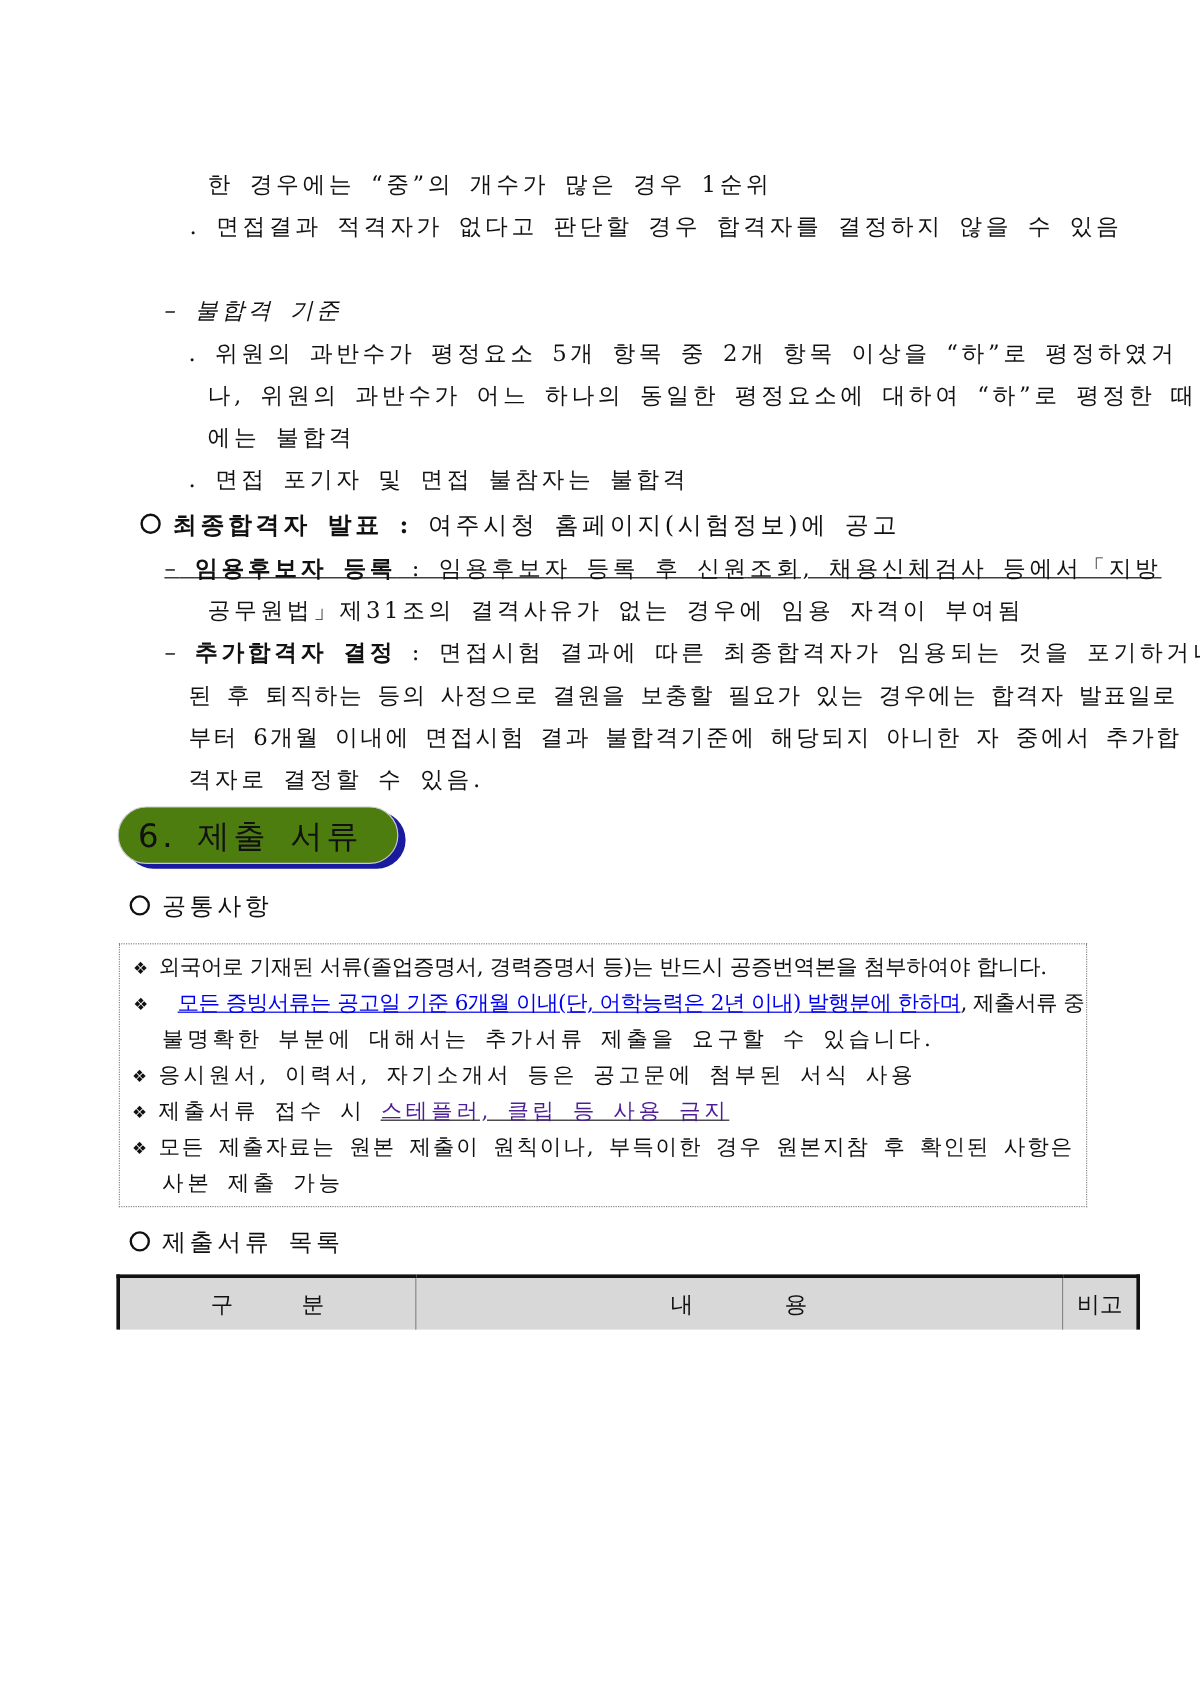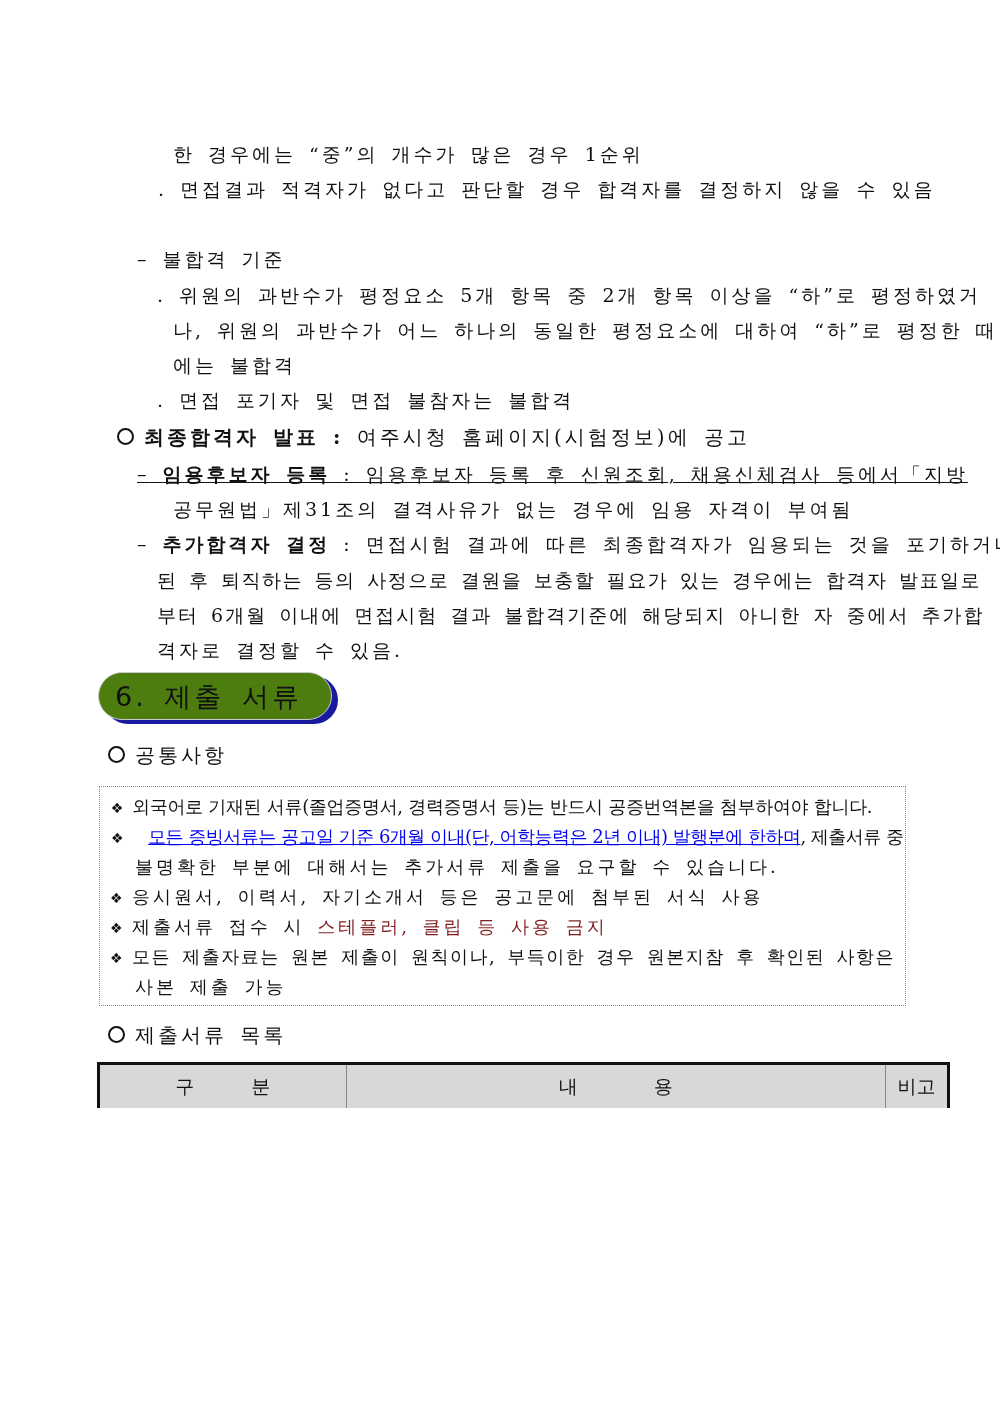--- a/index.html
+++ b/index.html
@@ -40,21 +40,21 @@
     position: absolute; left: 99px; top: 786px;
     width: 805px; height: 218px;
     border: 1px dotted #888;
   }
   .diamond {
     display: inline-block; width: 14px; text-align: center;
     font-size: 14px; margin-right: 8px;
     font-family: "DejaVu Sans", sans-serif;
   }
   .blue-ul { color: #0000ee; text-decoration: underline; margin-left: 16px; }
-  .red-ul { color: #7f1d1d; text-decoration-color: #222; }
+  .red-ul { color: #4c1d95; text-decoration: underline; text-decoration-color: #222; }
   table.doc-table {
     position: absolute; left: 97px; top: 1062px;
     width: 853px; border-collapse: collapse;
   }
   table.doc-table th {
     background: #d8d8d8; height: 43px;
     font-weight: normal; font-size: 19px;
     font-family: "DejaVu Serif", serif;
     border-top: 3px solid #111;
     border-left: 1px solid #888; border-right: 1px solid #888;
@@ -62,21 +62,21 @@
   }
   table.doc-table th:first-child { border-left: 3px solid #111; }
   table.doc-table th:last-child { border-right: 3px solid #111; }
 </style>
 </head>
 <body>
 
 <div class="line wide" style="left:173px; top:142px;">한 경우에는 “중”의 개수가 많은 경우 1순위</div>
 <div class="line wide" style="left:158px; top:177px;">. 면접결과 적격자가 없다고 판단할 경우 합격자를 결정하지 않을 수 있음</div>
 
-<div class="line wide" style="left:137px; top:247px;">– 불합격 기준</div>
+<div class="line wide" style="left:137px; top:247px;font-style:italic;">– 불합격 기준</div>
 <div class="line wide" style="left:157px; top:283px;">. 위원의 과반수가 평정요소 5개 항목 중 2개 항목 이상을 “하”로 평정하였거</div>
 <div class="line wide" style="left:173px; top:318px;">나, 위원의 과반수가 어느 하나의 동일한 평정요소에 대하여 “하”로 평정한 때</div>
 <div class="line wide" style="left:173px; top:353px;">에는 불합격</div>
 <div class="line wide" style="left:157px; top:388px;">. 면접 포기자 및 면접 불참자는 불합격</div>
 
 <div class="line wide" style="left:117px; top:425px; font-size:20px;">
   <span class="bullet-circle"></span><span class="bold">최종합격자 발표 :</span>
   <span>여주시청 홈페이지(시험정보)에 공고</span>
 </div>
 

